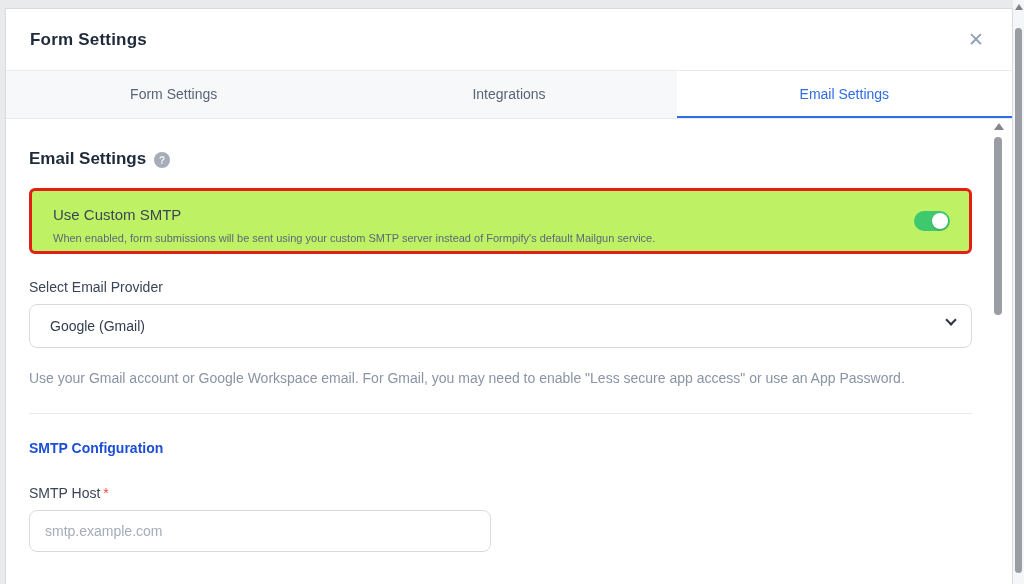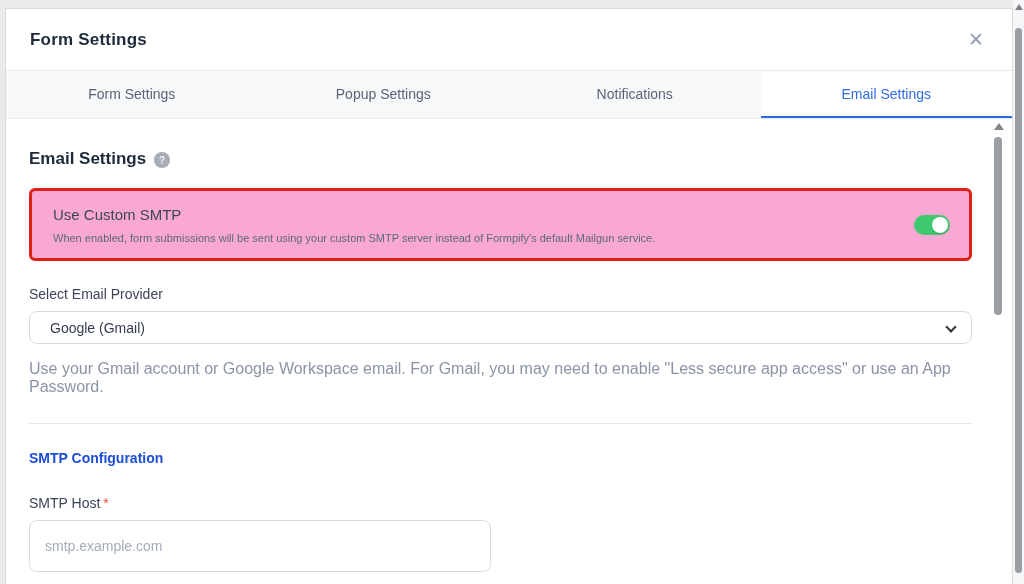--- a/index.html
+++ b/index.html
@@ -64,24 +64,24 @@
     background:#a6adb8; color:#f2f4f6;
     font-size:10px; font-weight:bold;
     display:flex; align-items:center; justify-content:center;
     margin-top:2px;
   }
 
   
   .smtp-card {
     position:relative;
     margin-top:19px;
-    background:#f9a8d4;
+    background:#bef264;
     border:3px solid #e01f16;
     border-radius:6px;
-    padding:15px 70px 14px 21px;
+    padding:15px 70px 7px 21px;
   }
   .smtp-card-title { font-size:15px; color:#3d4656; }
   .smtp-card-desc { font-size:11px; color:#5c6879; margin-top:9px; }
   .toggle {
     position:absolute; right:19px; top:50%; transform:translateY(-50%);
     width:36px; height:20px; border-radius:10px;
     background:#3ec96f; cursor:pointer;
   }
   .toggle-knob {
     position:absolute; right:2px; top:2px;
@@ -89,51 +89,51 @@
     box-shadow:0 1px 2px rgba(0,0,0,.2);
   }
 
   .field-label { font-size:14px; color:#3b4558;margin-top:8px; }
   .req { color:#ee4b3e; margin-left:3px; }
 
   .provider-block { margin-top:25px; }
   .select {
     position:relative;
     margin-top:9px;
-    height:33px;
+    height:44px;
     border:1px solid #d7dbe0;
     border-radius:8px;
     background:#fff;
     display:flex; align-items:center;
     padding:0 34px 0 20px;
     font-size:14px; color:#333c4e;
     cursor:pointer;
   }
   .chevron-down {
     position:absolute; right:16px; top:11px;
     width:8px; height:8px;
     border-right:2px solid #30343b; border-bottom:2px solid #30343b;
     transform:rotate(45deg);
   }
-  .helper-text { font-size:16px; color:#8a94a5; margin-top:16px; }
+  .helper-text { font-size:14px; color:#8a94a5; margin-top:22px; }
 
   .divider { border:none; border-top:1px solid #e7e9ee; margin-top:27px; }
 
   .section-heading { font-size:14px; font-weight:bold; color:#1d4ed8; margin-top:26px; }
 
   .grid-2 {
     display:grid;
     grid-template-columns:462px 1fr;
     column-gap:28px;
     margin-top:21px;
   }
   .text-input {
     width:100%;
     margin-top:9px;
-    height:52px;
+    height:42px;
     border:1px solid #d7dbe0;
     border-radius:8px;
     padding:0 15px;
     font-size:14px; color:#6d28d9;
     font-family:"Liberation Sans", sans-serif;
     background:#fff;
     outline:none;
   }
   .text-input::placeholder { color:#a4adb9; }
 
@@ -182,22 +182,21 @@
 
 <div class="modal">
 
   <div class="modal-header">
     <div class="modal-title">Form Settings</div>
     <div class="close-btn">✕</div>
   </div>
 
   <div class="tabbar">
     <div class="tab">Form Settings</div>
-    <div class="tab">Popup Settings</div>
-    <div class="tab">Notifications</div>
+    <div class="tab">Integrations</div>
     <div class="tab active">Email Settings</div>
   </div>
 
   <div class="content">
 
     <div class="panel-heading-row">
       <span class="panel-heading">Email Settings</span>
       <span class="help-circle">?</span>
     </div>
 

